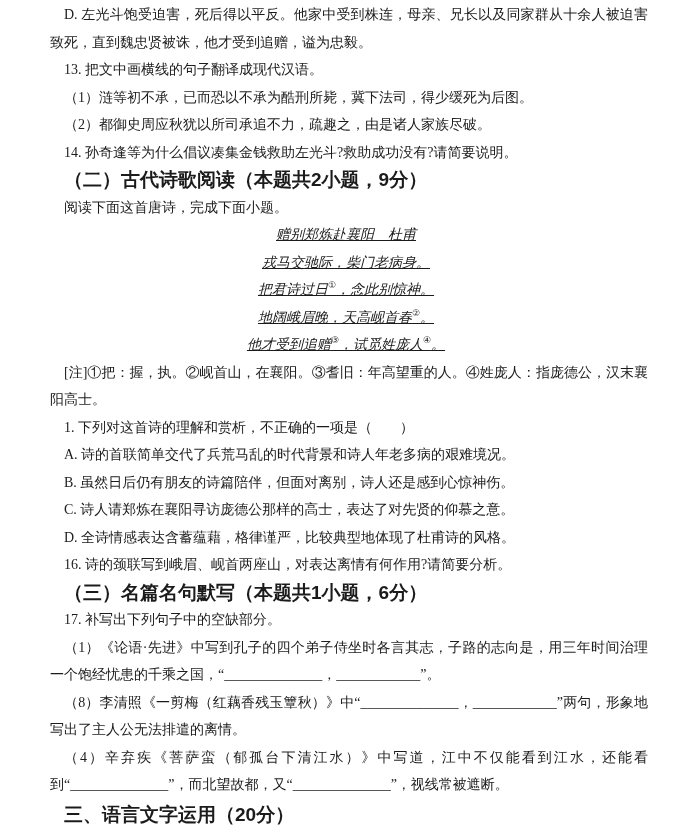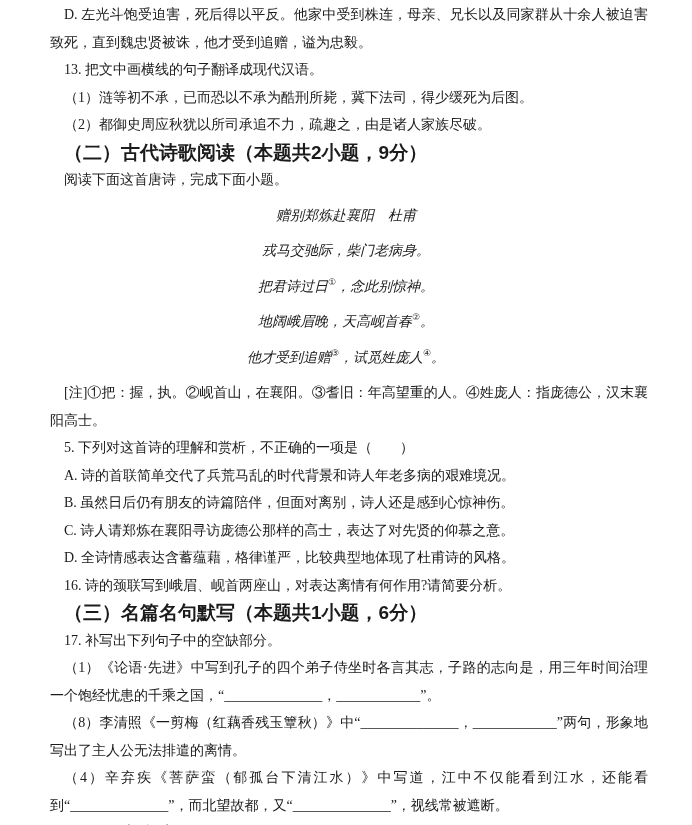--- a/index.html
+++ b/index.html
@@ -29,61 +29,63 @@
     font-weight: bold;
     font-size: 19px;
     font-family: "Liberation Sans", "DejaVu Sans", sans-serif;
   }
   .poem {
     text-align: center;
     font-style: italic;
     font-family: "DejaVu Serif", serif;
   }
   .poem p {
-    margin: 8px;
+    margin: 0;
     font-size: 14px;
     line-height: 27.5px;
     text-indent: 0;
     padding: 0;
+    text-decoration: underline;
   }
   .poem sup {
     font-size: 9px;
     line-height: 0;
     vertical-align: super;
     font-style: normal;
   }
   .spacer-sm { height: 2px; }
 </style>
 </head>
 <body>
 
 <div class="doc">
 
   <p class="para">D. 左光斗饱受迫害，死后得以平反。他家中受到株连，母亲、兄长以及同家群从十余人被迫害致死，直到魏忠贤被诛，他才受到追赠，谥为忠毅。</p>
 
   <p class="para">13. 把文中画横线的句子翻译成现代汉语。</p>
   <p class="para">（1）涟等初不承，已而恐以不承为酷刑所毙，冀下法司，得少缓死为后图。</p>
   <p class="para">（2）都御史周应秋犹以所司承追不力，疏趣之，由是诸人家族尽破。</p>
 
+  <p class="para">14. 孙奇逢等为什么倡议凑集金钱救助左光斗?救助成功没有?请简要说明。</p>
 
   <p class="para heading">（二）古代诗歌阅读（本题共2小题，9分）</p>
 
   <p class="para">阅读下面这首唐诗，完成下面小题。</p>
 
   <div class="poem">
     <p><span>赠别郑炼赴襄阳　杜甫</span></p>
     <p><span>戎马交驰际，柴门老病身。</span></p>
     <p><span>把君诗过日</span><sup>①</sup><span>，念此别惊神。</span></p>
     <p><span>地阔峨眉晚，天高岘首春</span><sup>②</sup><span>。</span></p>
     <p><span>他才受到追赠</span><sup>③</sup><span>，试觅姓庞人</span><sup>④</sup><span>。</span></p>
   </div>
 
   <p class="para">[注]①把：握，执。②岘首山，在襄阳。③耆旧：年高望重的人。④姓庞人：指庞德公，汉末襄阳高士。</p>
 
-  <p class="para">5. 下列对这首诗的理解和赏析，不正确的一项是（　　）</p>
+  <p class="para">1. 下列对这首诗的理解和赏析，不正确的一项是（　　）</p>
   <p class="para">A. 诗的首联简单交代了兵荒马乱的时代背景和诗人年老多病的艰难境况。</p>
   <p class="para">B. 虽然日后仍有朋友的诗篇陪伴，但面对离别，诗人还是感到心惊神伤。</p>
   <p class="para">C. 诗人请郑炼在襄阳寻访庞德公那样的高士，表达了对先贤的仰慕之意。</p>
   <p class="para">D. 全诗情感表达含蓄蕴藉，格律谨严，比较典型地体现了杜甫诗的风格。</p>
 
   <p class="para">16. 诗的颈联写到峨眉、岘首两座山，对表达离情有何作用?请简要分析。</p>
 
   <p class="para heading">（三）名篇名句默写（本题共1小题，6分）</p>
 
   <p class="para">17. 补写出下列句子中的空缺部分。</p>

